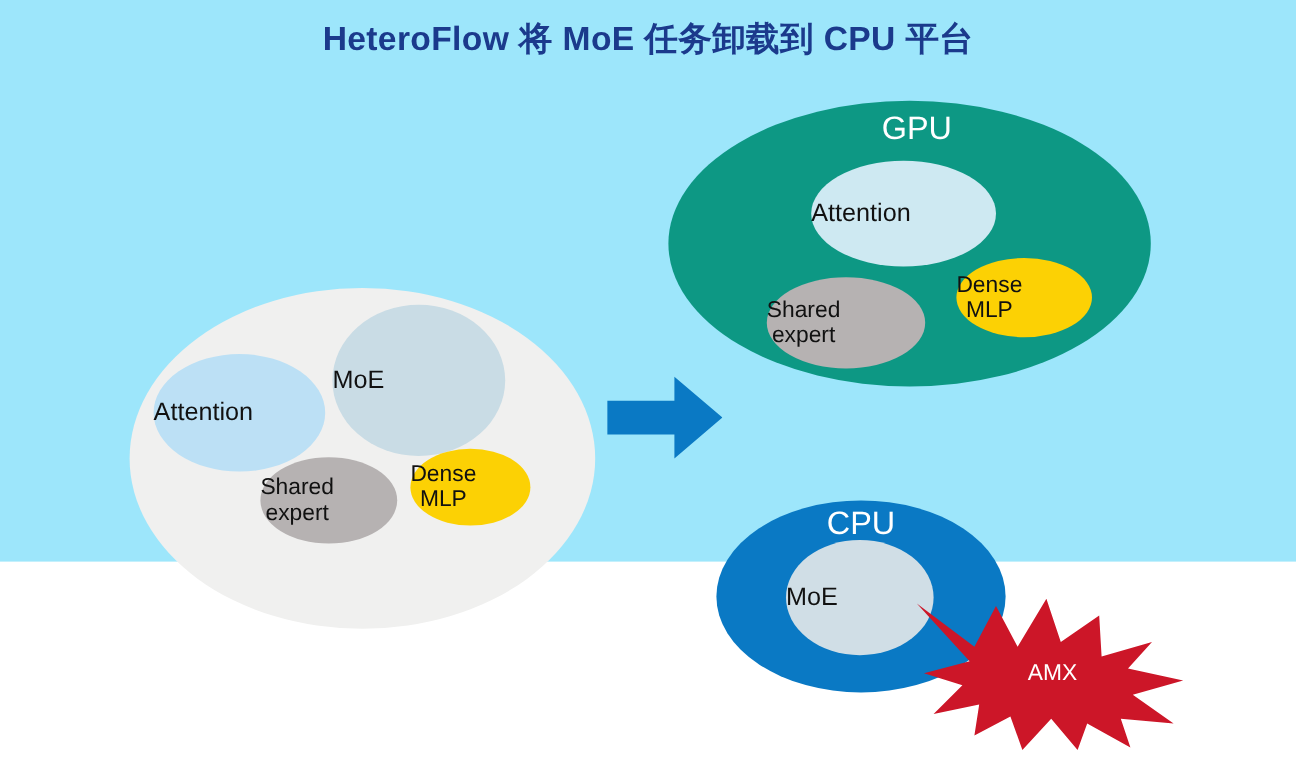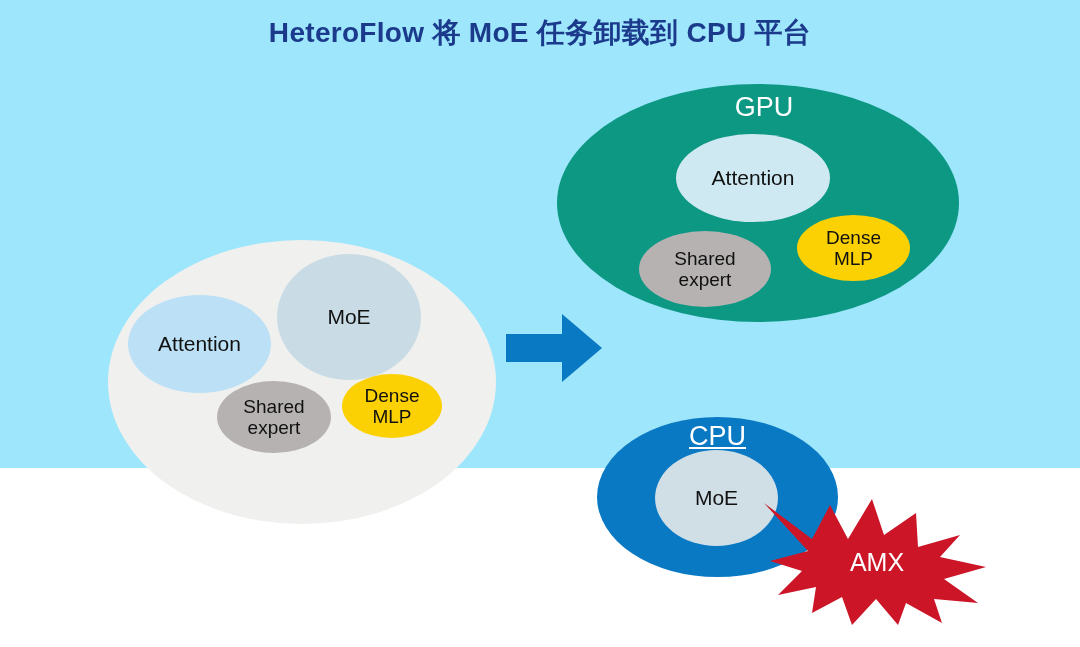--- a/index.html
+++ b/index.html
@@ -28,21 +28,20 @@
     font-weight: bold;
     color: #1b3a8c;
     letter-spacing: 0.3px;
     white-space: nowrap;
   }
   .ellipse {
     position: absolute;
     border-radius: 50%;
     display: flex;
     align-items: center;
-    justify-content: center;
     text-align: center;
     box-sizing: border-box;
   }
   .lbl {
     display: block;
     line-height: 1.12;
     white-space: pre-line;
   }
 
   
@@ -150,21 +149,20 @@
     width: 241px;
     height: 160px;
     background: #0a79c4;
     align-items: flex-start;
     justify-content: center;
     padding-top: 4px;
   }
   #cpu-title {
     font-size: 27px;
     color: #ffffff;
-    text-decoration: underline;
   }
   #cpu-moe {
     left: 655px;
     top: 450px;
     width: 123px;
     height: 96px;
     background: #d0dee6;
     font-size: 21px;
     color: #111;
   }
@@ -179,21 +177,21 @@
   }
   #amx-label {
     position: absolute;
     left: 764px;
     top: 495px;
     width: 222px;
     height: 130px;
     display: flex;
     align-items: center;
     justify-content: center;
-    font-size: 25px;
+    font-size: 19px;
     color: #ffffff;
     pointer-events: none;
     transform: translate(2px, 2px);
   }
 </style>
 </head>
 <body>
 
 <div id="canvas">
 

